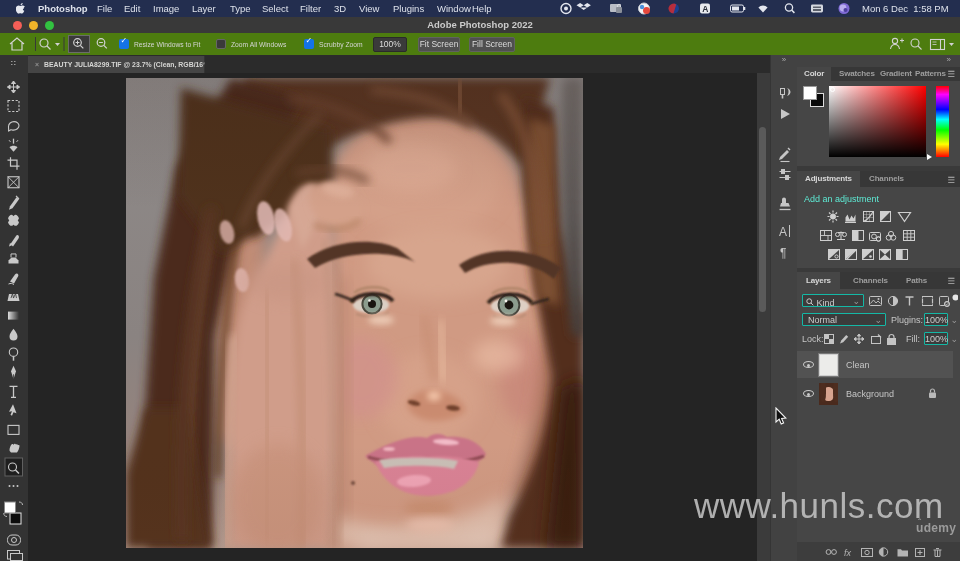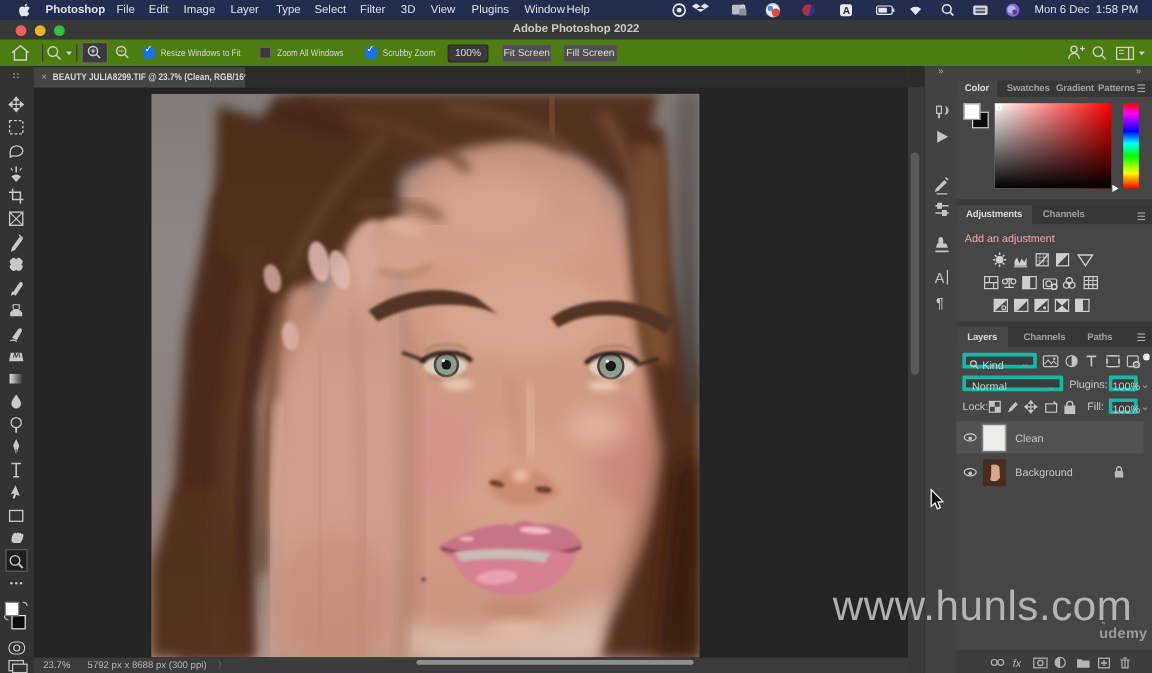--- a/index.html
+++ b/index.html
@@ -27,21 +27,21 @@
 #tabbar{position:absolute;left:0;top:0;width:729px;height:18px;background:#2b2b2b}
 #doctab{position:absolute;left:0;top:1px;width:205px;height:17px;background:#454545;color:#d6d6d4;font-size:8px;font-weight:bold;line-height:17px;white-space:nowrap;overflow:hidden;transform:scaleX(.86);transform-origin:0 50%}
 #statusbar{position:absolute;left:0;top:493px;width:729px;height:13px;background:#3c3c3c;color:#bdbdbd;font-size:8px;line-height:13px}
 
 #stripcol{left:770px;top:55px;width:27px;height:506px;background:#424242;border-left:1px solid #353535}
 #panels{left:797px;top:55px;width:163px;height:506px;background:#464646}
 .ptabbar{position:absolute;left:0;width:163px;background:#373737;color:#9e9e9e;font-size:9px;font-weight:bold}
 .ptab{position:absolute;top:0;height:100%;font-size:8px;letter-spacing:-.15px}
 .ptab.act{background:#464646;color:#d8d8d8}
 .hamb{position:absolute;right:5px;color:#b5b5b5;font-size:8.5px}
-.fld{background:#3b3b3b;border:3px solid #14b8a6;border-radius:1px;color:#cdcdcd;font-size:9px}
+.fld{background:#3b3b3b;border:1px solid #14b8a6;border-radius:1px;color:#cdcdcd;font-size:9px}
 .eye{position:absolute;left:6px;top:10px;width:11px;height:7px;border:1px solid #c9c9c9;border-radius:50%}
 .eye:after{content:"";position:absolute;left:3px;top:1.5px;width:3px;height:3px;background:#c9c9c9;border-radius:50%}
 
 #wm{left:694px;top:486px;width:266px;height:40px;color:rgba(195,195,195,.88);font-size:35px;letter-spacing:.5px}
 #udemy{left:916px;top:521px;color:#9b9b9b;font-size:12px;font-weight:bold;letter-spacing:.3px}
 </style></head>
 <body>
 <div id="stage">
 
 <div id="menubar" class="abs">
@@ -383,26 +383,20 @@
       <ellipse cx="320" cy="364" rx="13" ry="3" fill="#f2bcc7" filter="url(#b1)" transform="rotate(4 320 364)"></ellipse>
       <ellipse cx="263" cy="371" rx="6" ry="2" fill="#eeb4bd" filter="url(#b1)"></ellipse>
     </g>
     <circle cx="227" cy="405" r="2" fill="#6f4a3c" filter="url(#b1)"></circle>
     <ellipse cx="303" cy="430" rx="25" ry="8" fill="#c1835f" filter="url(#b5)" opacity=".45"></ellipse>
     <ellipse cx="304" cy="447" rx="24" ry="7" fill="#e9c0ad" filter="url(#b5)"></ellipse>
     <rect width="457" height="470" fill="url(#vig)"></rect>
   </svg>
   </div>
 
-  <div id="statusbar">
-    <span style="position:absolute;left:8px">23.7%</span>
-    <span style="position:absolute;left:45px;color:#b5b5b5">5792 px x 8688 px (300 ppi)</span>
-    <span style="position:absolute;left:153px;color:#9a9a9a">〉</span>
-    <div style="position:absolute;left:319px;top:2px;width:231px;height:4px;background:#8f8f8f;border-radius:2px"></div>
-  </div>
 </div>
 
 <div class="abs" style="left:757px;top:55px;width:13px;height:18px;background:#2b2b2b"></div>
 <div class="abs" style="left:757px;top:73px;width:13px;height:488px;background:#3b3b3b">
   <div style="position:absolute;left:2px;top:54px;width:7px;height:185px;background:#5a5a5a;border-radius:3.5px"></div>
 </div>
 
 <div id="stripcol" class="abs">
   <div style="position:absolute;left:0;top:0;width:27px;height:12px;background:#424242;color:#aaa;font-size:8px;text-align:center;letter-spacing:1px">»</div>
   <svg style="position:absolute;left:6px;top:30px" width="16" height="180" viewBox="0 0 16 180">
@@ -445,21 +439,21 @@
     <div style="position:absolute;left:139px;top:5px;width:13px;height:71px;background:linear-gradient(to bottom,#f00 0%,#f0f 12%,#00f 33%,#0ff 47%,#0f0 62%,#ff0 82%,#f00 100%)"></div>
     <div style="position:absolute;left:130px;top:73px;width:0;height:0;border-left:5px solid #fff;border-top:3.5px solid transparent;border-bottom:3.5px solid transparent"></div>
   </div>
   <div style="position:absolute;left:0;top:111px;width:163px;height:5px;background:#3a3a3a"></div>
 
   <div class="ptabbar" style="top:116px;height:16px;line-height:16px">
     <span class="ptab act" style="left:0;padding:0 8px">Adjustments</span>
     <span class="ptab" style="left:66px;padding:0 6px">Channels</span>
   </div>
   <span class="hamb" style="top:120px">☰</span>
-  <div style="position:absolute;left:0;top:132px;width:163px;height:81px;background:#464646;color:#fca5a5">
+  <div style="position:absolute;left:0;top:132px;width:163px;height:81px;background:#464646;color:#5eead4">
     <div style="position:absolute;left:7px;top:7px;font-size:9px">Add an adjustment</div>
     <svg id="adjr1" style="position:absolute;left:30px;top:23px" width="90" height="13" viewBox="0 0 90 13">
       <g stroke="#cfcfcf" fill="none" stroke-width="1">
         <circle cx="6" cy="6.5" r="2.6" fill="#cfcfcf"></circle>
         <g stroke-width="1.2">
               <path d="M6 0.5v2M6 10.5v2M0.5 6.5h2M9.5 6.5h2M2 2.5l1.5 1.5M10 2.5L8.5 4M2 10.5L3.5 9M10 10.5L8.5 9"></path>
             </g>
         <path d="M18.5 11.5v-4l2-3 2 5 2-4 2 3 2-4v7z" fill="#cfcfcf" stroke="none"></path>
             <path d="M18 12.5h11" stroke-width="1.3"></path>
         <rect x="36.5" y="1.5" width="10" height="10"></rect>

